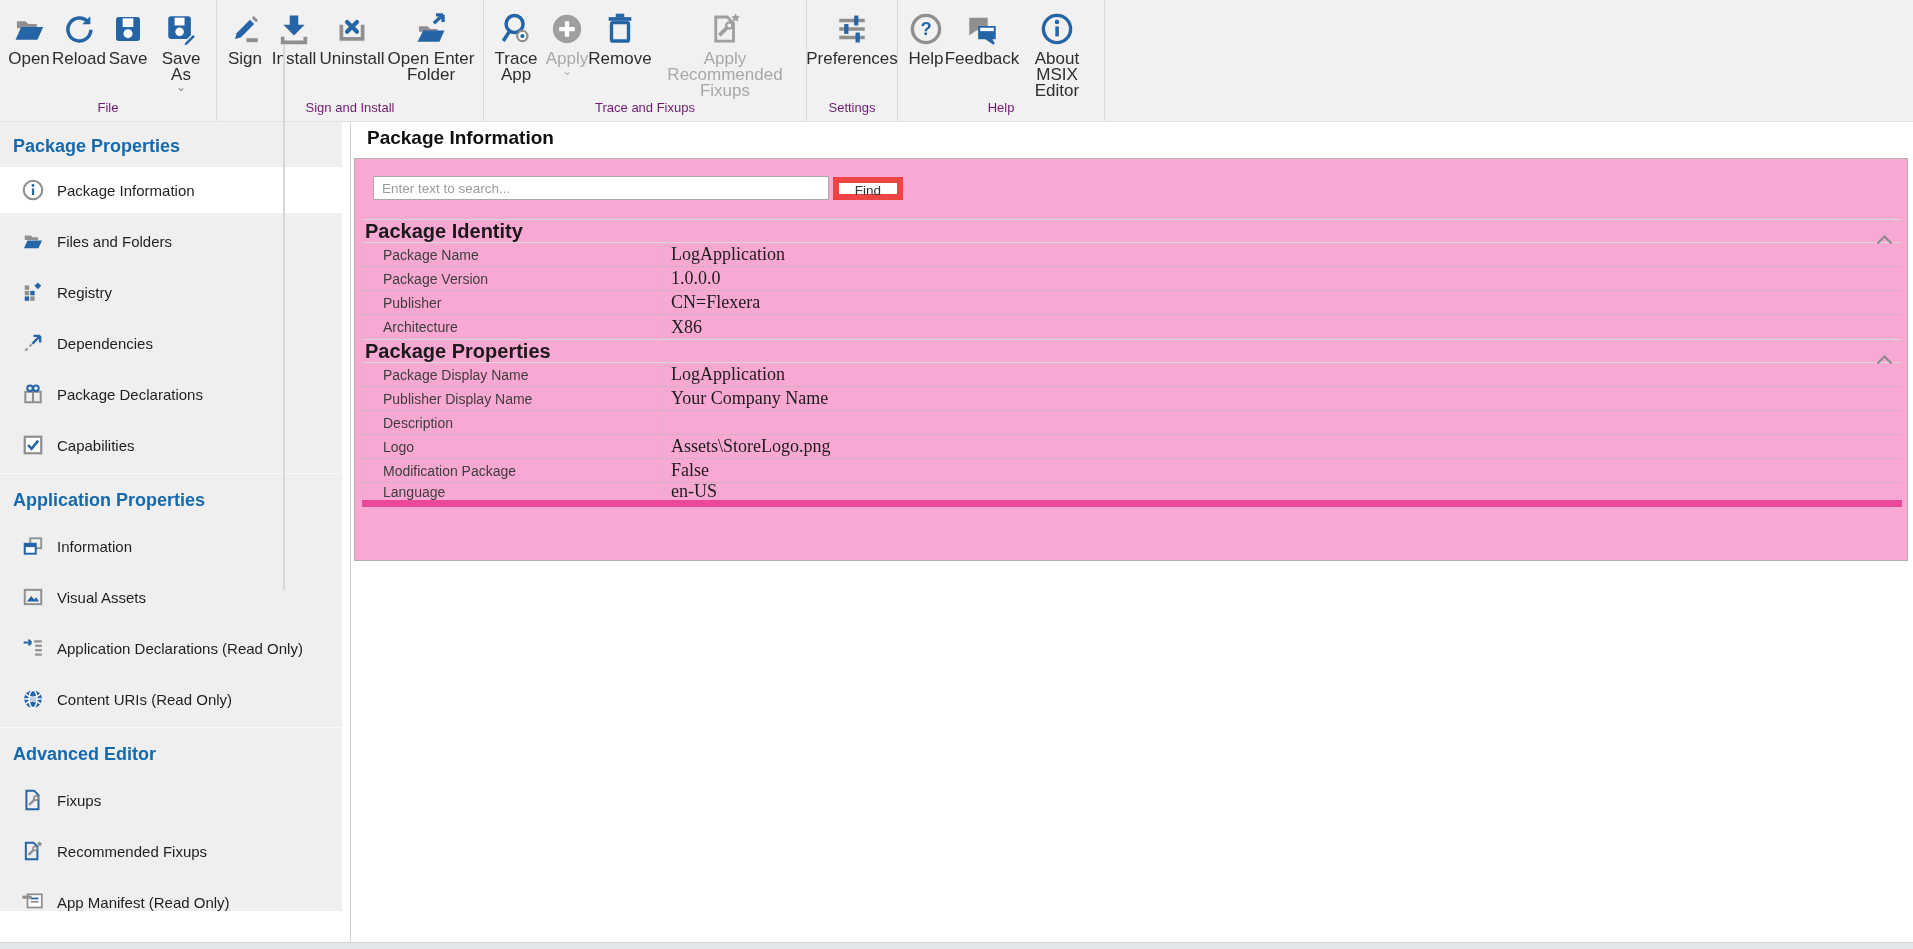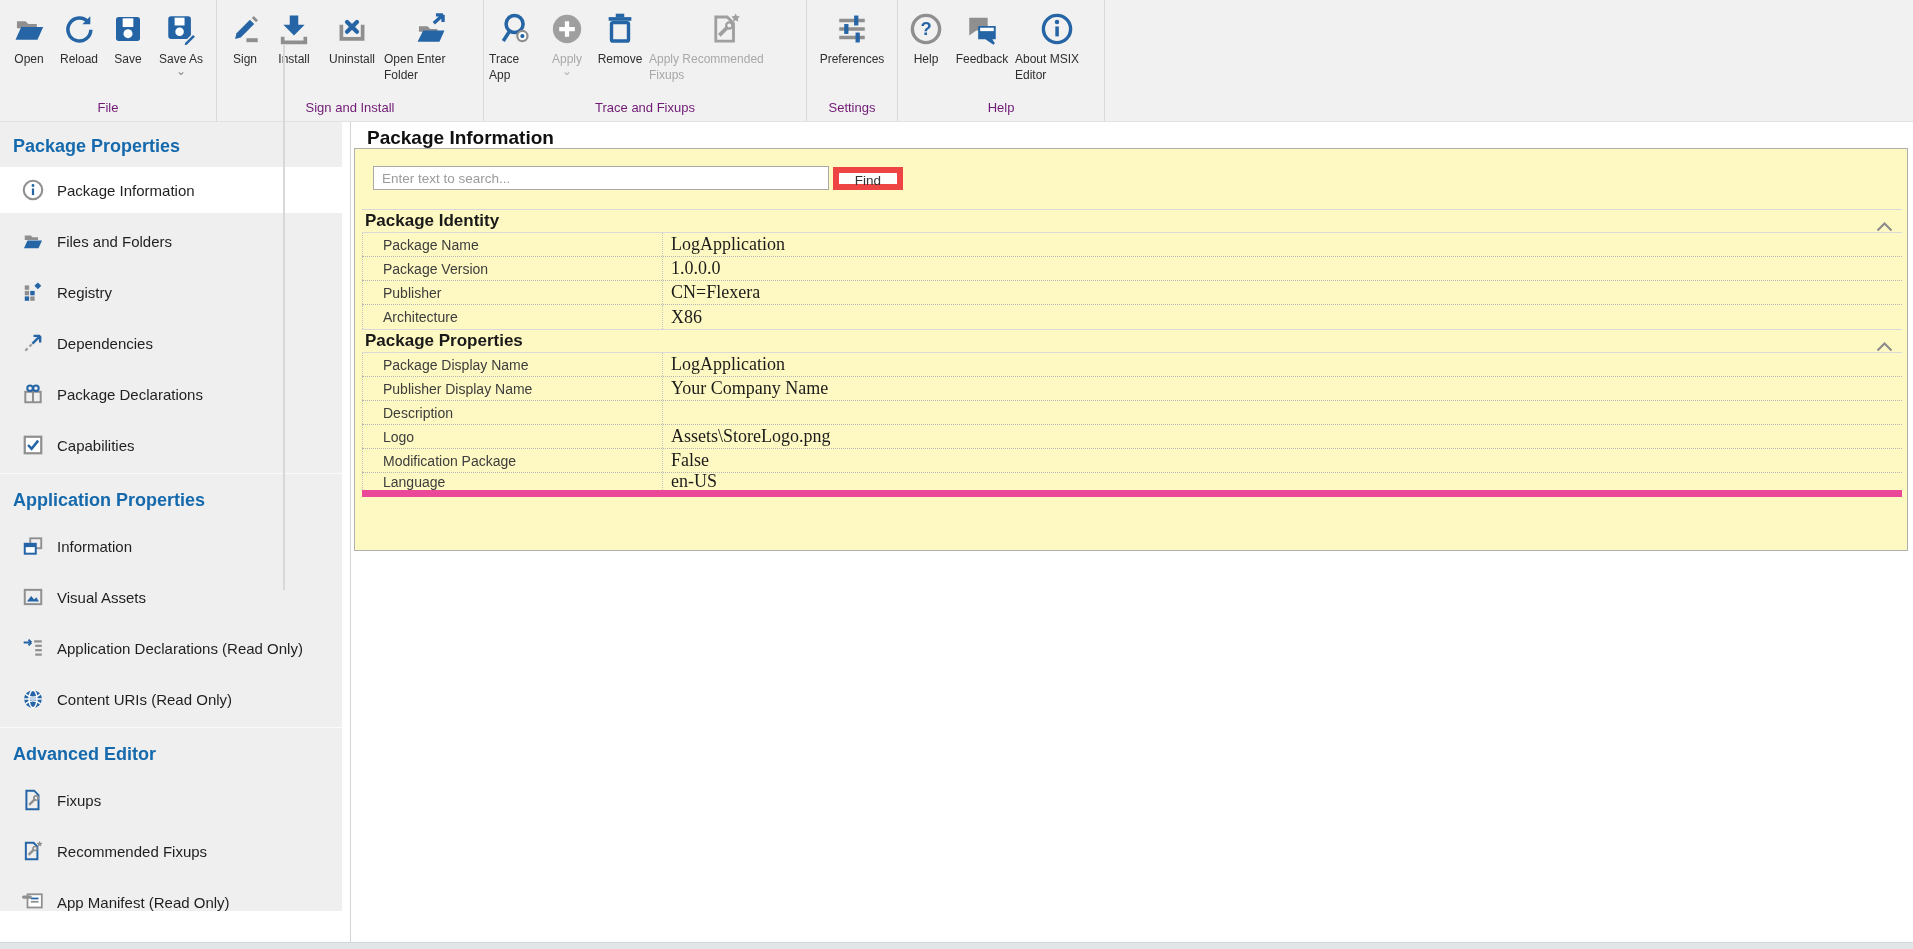--- a/index.html
+++ b/index.html
@@ -20,21 +20,21 @@
   .rgroup-label {
     height:22px; text-align:center; font-size:13px; color:#701a75;
     line-height:18px;
   }
   .rbtn {
     display:flex; flex-direction:column; align-items:center;
     padding-top:9px; cursor:default;
   }
   .rbtn .ricon { width:38px; height:40px; display:flex; align-items:center; justify-content:center; }
   .rbtn .rlbl {
-    font-size:12px; color:#2e2e2e; text-align:left; line-height:16px; margin-top:2px;
+    font-size:17px; color:#2e2e2e; text-align:center; line-height:16px; margin-top:2px;
     white-space:normal;
   }
   .rbtn .rchev { font-size:12px; color:#8a8a8a; line-height:9px; height:10px; }
   .rbtn.disabled .rlbl { color:#a8a8a8; }
   .rbtn.disabled .rchev { color:#b5b5b5; }
   
   .sidebar {
     position:absolute; left:0; top:122px; width:342px; height:789px;
     background:#efefef; overflow:hidden;
   }
@@ -52,39 +52,39 @@
   .srow .slbl { margin-left:13px; font-size:15px; color:#1f1f1f; white-space:nowrap; }
   .sscroll {
     position:absolute; left:283px; top:45px; width:2px; height:545px; background:#d8d8d8;
   }
   .splitter { position:absolute; left:350px; top:122px; width:1px; height:820px; background:#d4d4d4; }
   
   .page-title {
     position:absolute; left:367px; top:127px; font-size:19px; font-weight:bold; color:#101010;
   }
   .panel {
-    position:absolute; left:354px; top:148px; width:1554px; height:403px;
-    background:#fef9c3; border:1px solid #b0b0b0;
+    position:absolute; left:354px; top:158px; width:1554px; height:403px;
+    background:#f9a8d4; border:1px solid #b0b0b0;
   }
   .search-input {
     position:absolute; left:18px; top:17px; width:456px; height:24px;
     border:1px solid #a9a9a9; font-size:13.5px; padding:0 8px;
     font-family:"Liberation Sans", sans-serif; color:#222; outline:none; background:#fff;
   }
   .search-input::placeholder { color:#9b9b9b; }
   .find-btn {
     position:absolute; left:478px; top:18px; width:70px; height:23px;
     border:6px solid #ef4444; background:#fdfdfd; font-size:13.5px; color:#333;
     font-family:"Liberation Sans", sans-serif; cursor:default;
   }
   .grid { position:absolute; left:7px; top:60px; width:1540px; }
   .gsec {
     height:24px; display:flex; align-items:center; position:relative;
     border-top:1px solid #d9d9d9; border-bottom:1px solid #d9d9d9;
-    font-size:17px; font-weight:bold; color:#191919; padding-left:3px;
+    font-size:20px; font-weight:bold; color:#191919; padding-left:3px;
   }
   .gsec .gchev { position:absolute; right:9px; top:7px; }
   .grow { height:24px; display:flex; align-items:stretch; border-bottom:1px dotted #b5b5b5; }
   .grow.nodot { border-bottom:none; }
   .grow.endsolid { border-bottom:7px solid #ec4899; }
   .gl {
     width:301px; padding-left:20px; color:#3d3d3d; font-size:14px;
     border-left:1px dotted #c2c2c2; border-right:1px dotted #c2c2c2;
     display:flex; align-items:center;
   }

